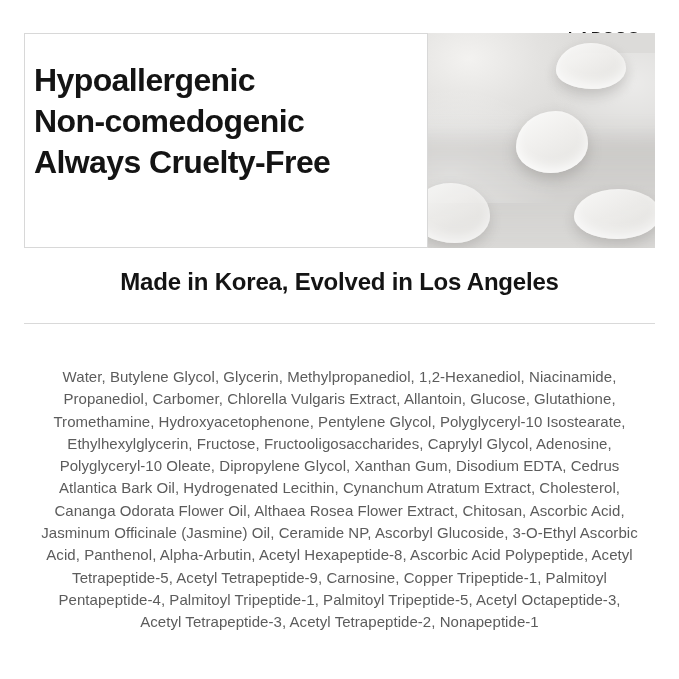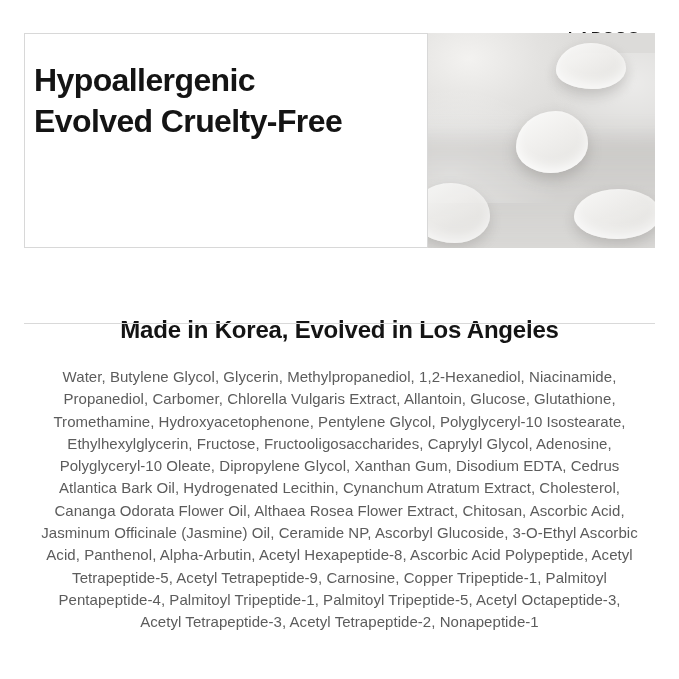--- a/index.html
+++ b/index.html
@@ -145,21 +145,20 @@
   .subheading {
     position: absolute;
     top: 268px;
     left: 0;
     width: 679px;
     text-align: center;
     font-size: 24px;
     font-weight: 700;
     letter-spacing: -0.2px;
     color: #141414;
-    margin-top: 48px;
   }
 
   
   .divider {
     position: absolute;
     top: 323px;
     left: 24px;
     width: 631px;
     height: 1px;
     background: #d9d9d9;
@@ -184,21 +183,22 @@
 <div class="page">
 
   <div class="brand-bar">
     <div class="brand">LAPCOS</div>
   </div>
 
   <div class="hero">
     <div class="hero-box">
       <div class="hero-headline">
         <span class="line">Hypoallergenic</span>
-        <span class="line">Evolved Cruelty-Free</span>
+        <span class="line">Non-comedogenic</span>
+        <span class="line">Always Cruelty-Free</span>
       </div>
     </div>
 
     <div class="hero-image">
       <div class="bg"></div>
       <div class="crease"></div>
       <div class="shadowband"></div>
       <div class="blob b2"></div>
       <div class="blob b1"></div>
       <div class="blob b3"></div>

